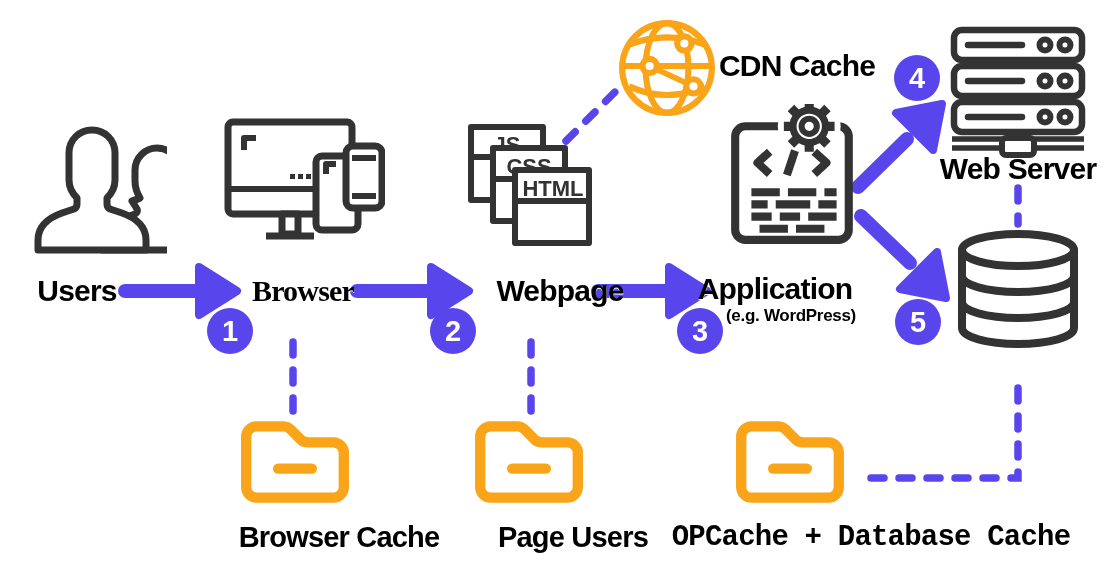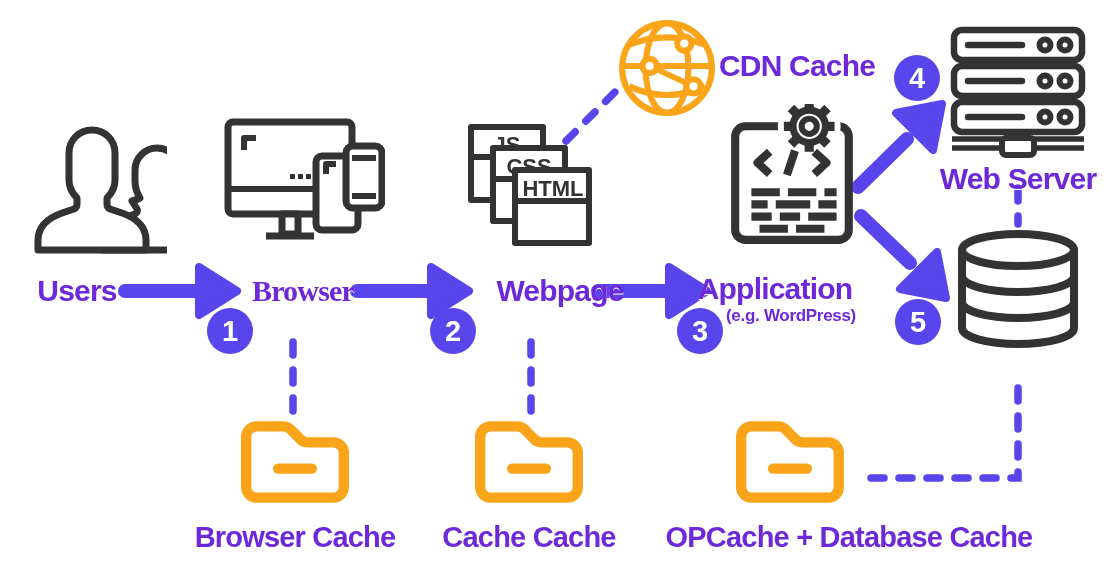--- a/index.html
+++ b/index.html
@@ -1,24 +1,24 @@
 <!DOCTYPE html>
 <html><head>
 <meta charset="utf-8">
 <style>
   html,body{margin:0;padding:0;background:#fff;}
   .canvas{position:relative;width:1110px;height:578px;background:#ffffff;
           font-family:"Liberation Sans",sans-serif;overflow:hidden;}
   .layer{position:absolute;left:0;top:0;}
   .icon{position:absolute;}
   .label{position:absolute;transform:translate(-50%,-50%);font-weight:700;
-         color:#6d28d9;font-size:30px;white-space:nowrap;letter-spacing:-0.8px;
+         color:#000000;font-size:30px;white-space:nowrap;letter-spacing:-0.8px;
          text-shadow:0 1px 0 #fff;}
   .label.small{font-size:17px;letter-spacing:-0.3px;}
-  .label.cache{font-size:29px;}
+  .label.cache{font-size:29px;margin-left:44px;}
   .step{position:absolute;width:46px;height:46px;border-radius:50%;
         background:#5945ec;color:#ffffff;font-weight:700;font-size:29px;
         display:flex;align-items:center;justify-content:center;
         transform:translate(-50%,-50%);}
   svg{display:block;}
   .svgtext{font-family:"Liberation Sans",sans-serif;font-weight:700;fill:#333333;}
 </style>
 </head>
 <body>
 
@@ -185,20 +185,20 @@
   <div class="step" style="left:453px;top:331px;">2</div>
   <div class="step" style="left:700px;top:331px;">3</div>
   <div class="step" style="left:917px;top:78px;">4</div>
   <div class="step" style="left:918px;top:322px;">5</div>
 
   <div class="label" style="left:77px;top:291px;">Users</div>
   <div class="label" style="left:303px;top:291px;font-family:Liberation Serif, serif;">Browser</div>
   <div class="label" style="left:532px;top:291px;margin-left:28px;">Webpage</div>
   <div class="label" style="left:775px;top:289px;">Application</div>
   <div class="label small" style="left:791px;top:316px;">(e.g. WordPress)</div>
-  <div class="label" style="left:1018px;top:179px;">Web Server</div>
+  <div class="label" style="left:1018px;top:169px;">Web Server</div>
   <div class="label" style="left:797px;top:66px;">CDN Cache</div>
 
   <div class="label cache" style="left:295px;top:537px;">Browser Cache</div>
-  <div class="label cache" style="left:529px;top:537px;">Cache Cache</div>
-  <div class="label cache" style="left:849px;top:537px;">OPCache + Database Cache</div>
+  <div class="label cache" style="left:529px;top:537px;">Page Users</div>
+  <div class="label cache" style="left:827px;top:537px;font-family:Liberation Mono, monospace;">OPCache + Database Cache</div>
 
 </div>
 
 </body></html>

